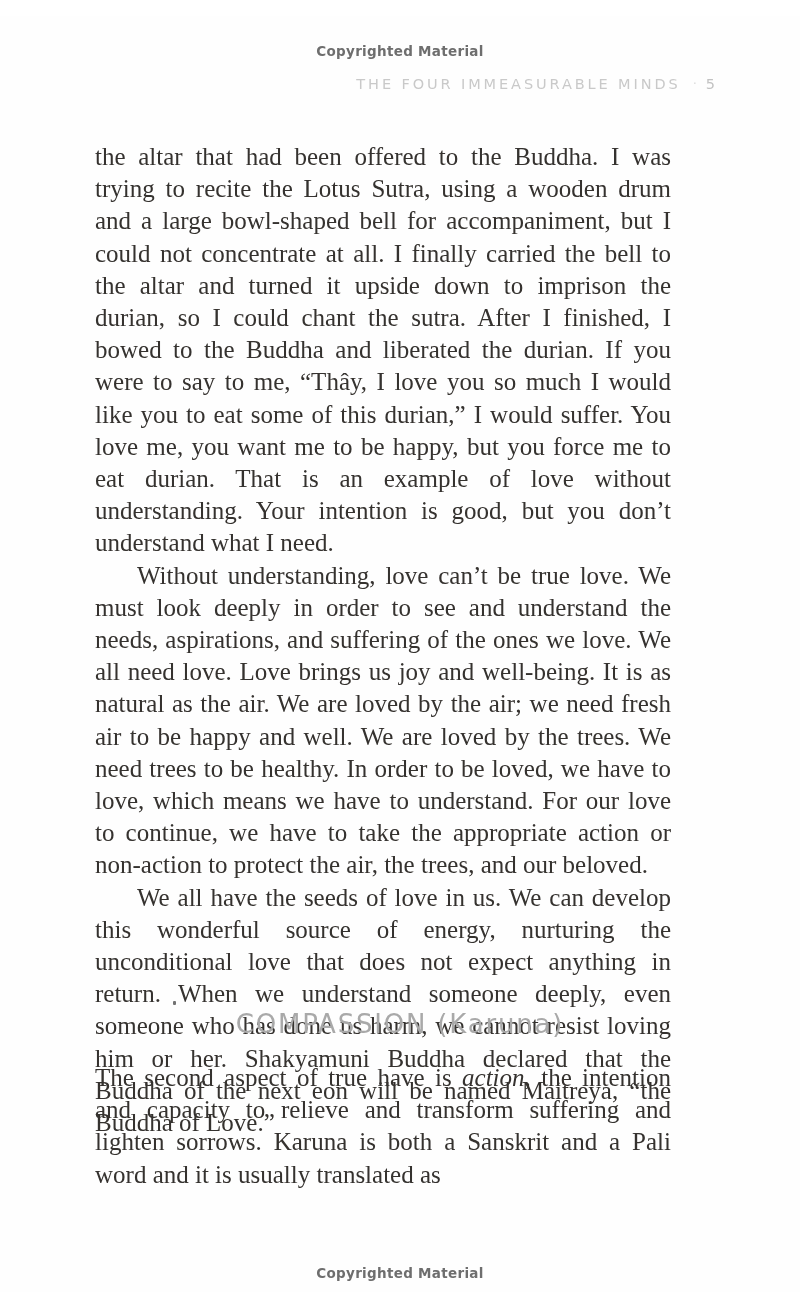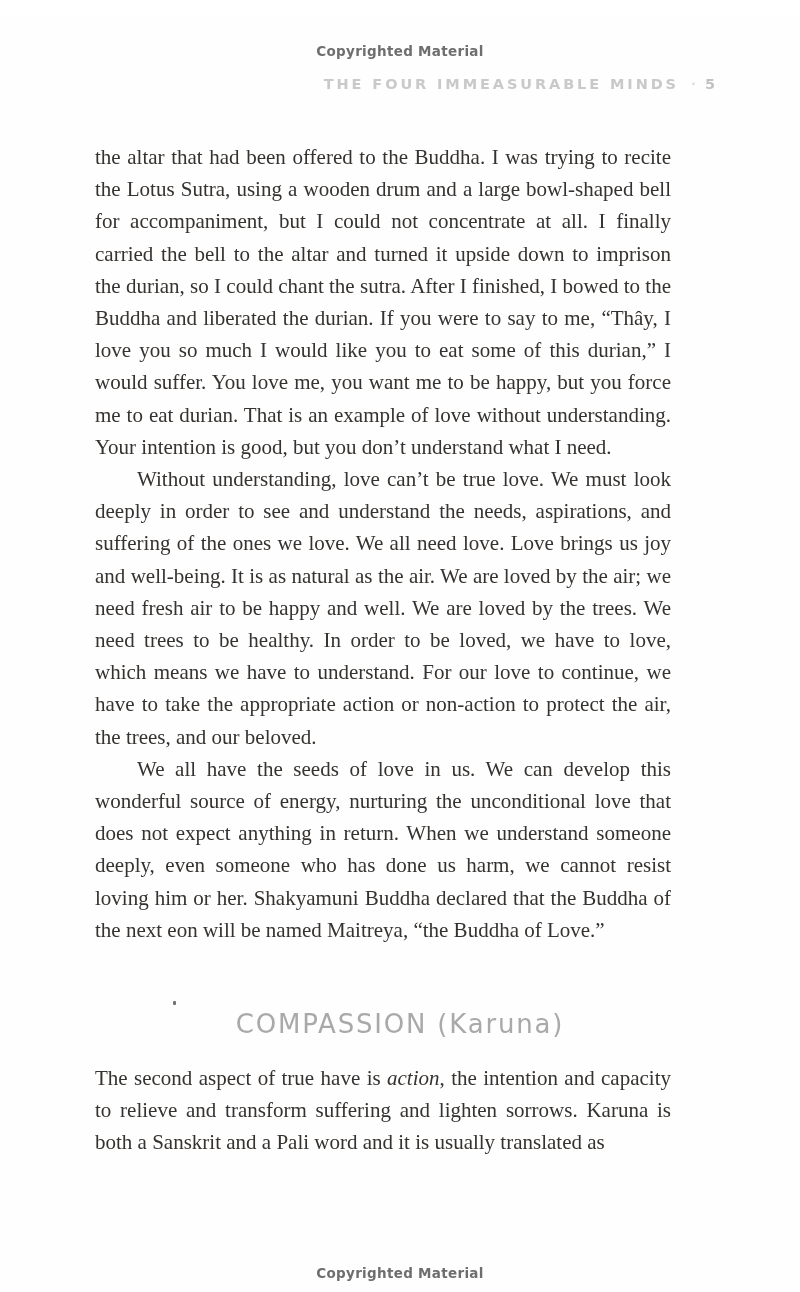--- a/index.html
+++ b/index.html
@@ -35,21 +35,21 @@
 
   
   .running-head {
     position: absolute;
     top: 60px;
     left: 95px;
     width: 620px;
     text-align: right;
     font-family: "DejaVu Sans", "Liberation Sans", sans-serif;
     font-size: 14.5px;
-    font-weight: 700;
+    font-weight: 400;
     color: #c9c9c9;
     letter-spacing: 2.9px;
     white-space: nowrap;
   }
   .running-head .rh-title { }
   .running-head .rh-sep {
     display: inline-block;
     padding: 0 9px 0 12px;
     color: #dcdcdc;
     letter-spacing: 0;
@@ -64,21 +64,21 @@
   
   .textblock {
     position: absolute;
     top: 125px;
     left: 95px;
     width: 576px;
   }
 
   p.body {
     margin: 0;
-    font-size: 21px;
+    font-size: 25px;
     line-height: 32.2px;
     color: #35322f;
     text-align: justify;
     text-justify: inter-word;
     -webkit-font-smoothing: antialiased;
     font-weight: 400;
   }
   p.body.indent {
     text-indent: 42px;
   }

